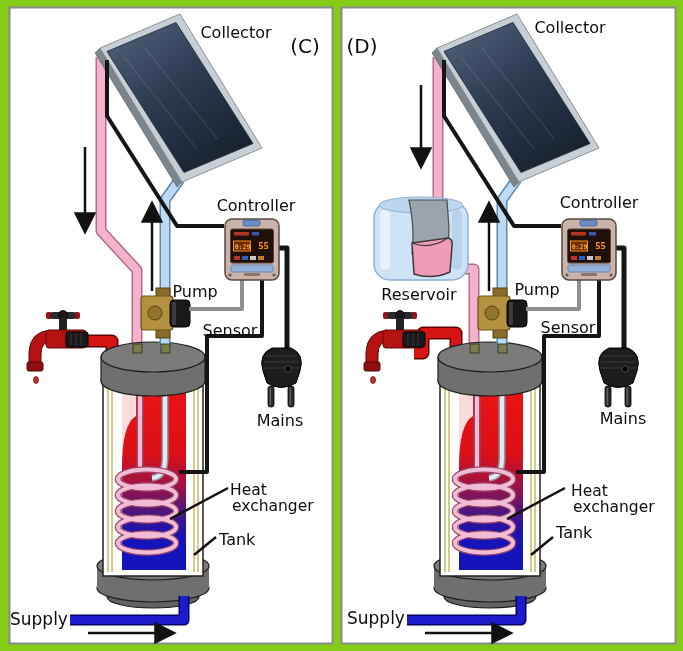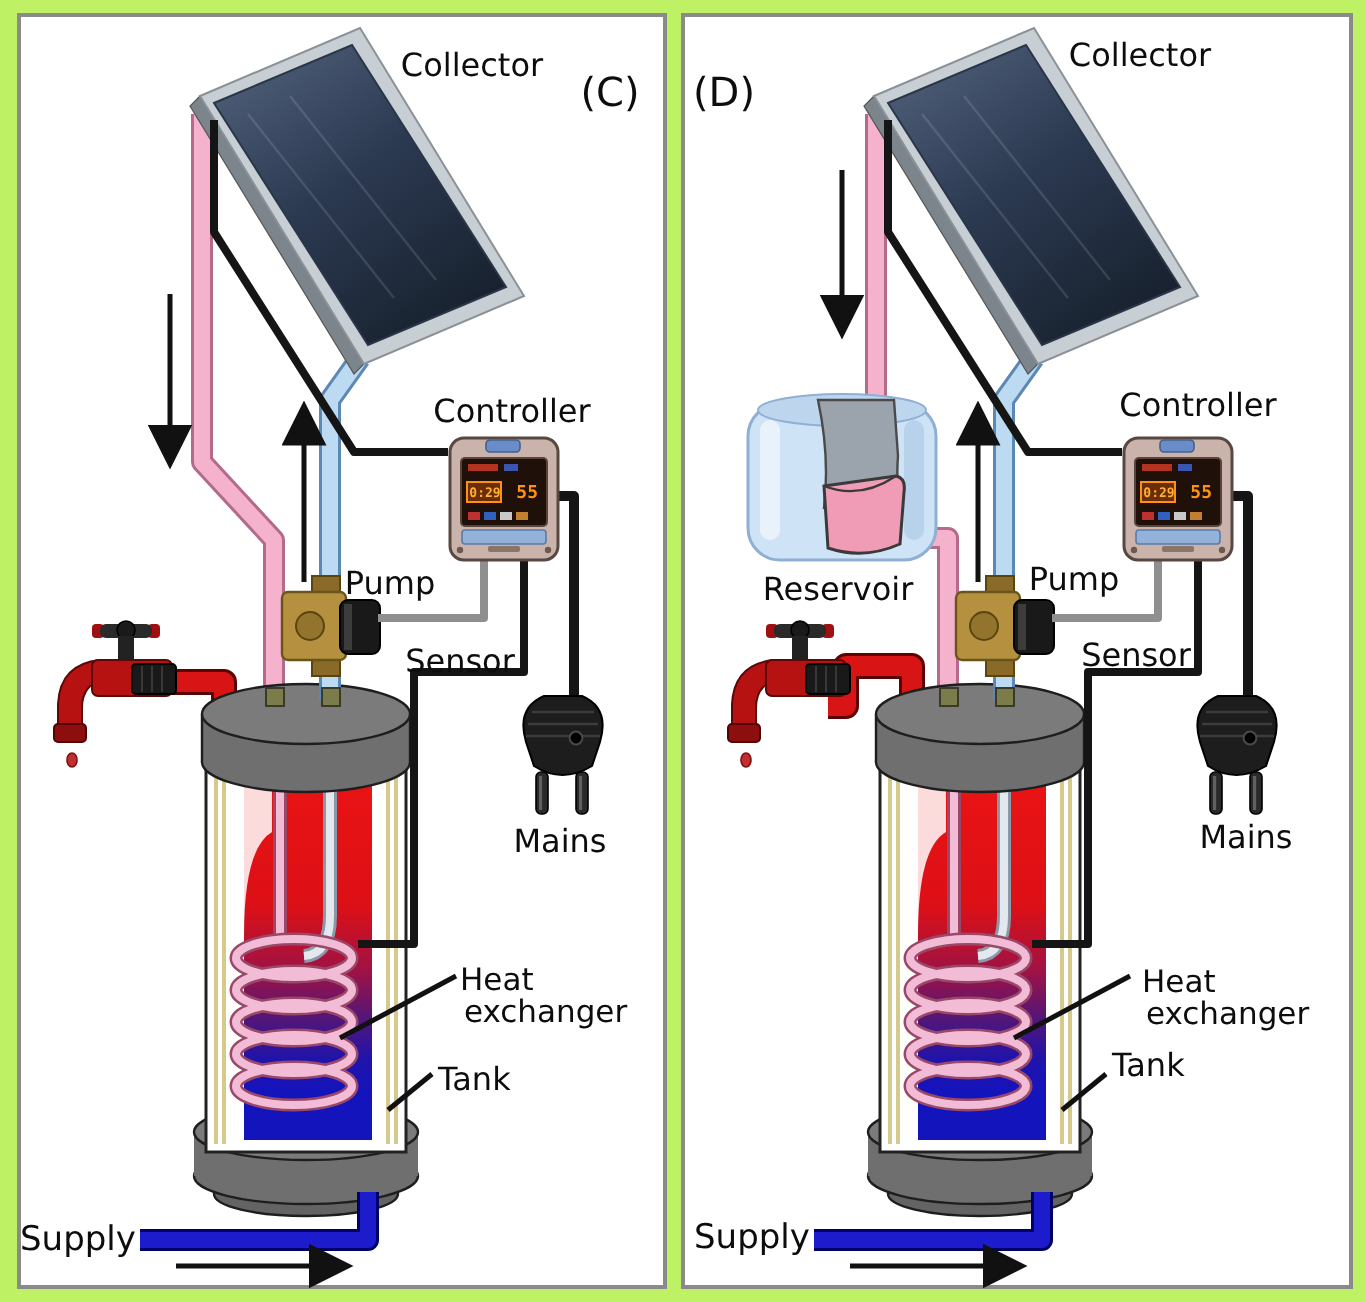--- a/index.html
+++ b/index.html
@@ -1,16 +1,16 @@
 <!DOCTYPE html>
 <html><head>
 <meta charset="utf-8">
 <style>
   html,body{margin:0;padding:0;background:#e8e8e8;}
-  #stage{position:relative;width:683px;height:651px;background:#bef264;outline:1px solid #9a9a9a;overflow:hidden;}
+  #stage{position:relative;width:683px;height:651px;background:#84cc16;outline:1px solid #9a9a9a;overflow:hidden;}
   svg{position:absolute;left:0;top:0;}
   .lbl{font-family:"DejaVu Sans","Liberation Sans",sans-serif;font-size:16px;fill:#0d0d0d;}
   .lbl-big{font-family:"DejaVu Sans","Liberation Sans",sans-serif;font-size:20px;fill:#0d0d0d;}
   .lbl-med{font-family:"DejaVu Sans","Liberation Sans",sans-serif;font-size:15.5px;fill:#0d0d0d;}
   .lbl-sup{font-family:"DejaVu Sans","Liberation Sans",sans-serif;font-size:17px;fill:#0d0d0d;}
   .dsp{font-family:"DejaVu Sans Mono","Liberation Mono",monospace;font-size:9px;font-weight:bold;fill:#ff9010;}
   .dsp2{font-family:"DejaVu Sans Mono","Liberation Mono",monospace;font-size:6.5px;font-weight:bold;fill:#ffb030;}
 </style>
 </head>
 <body>

